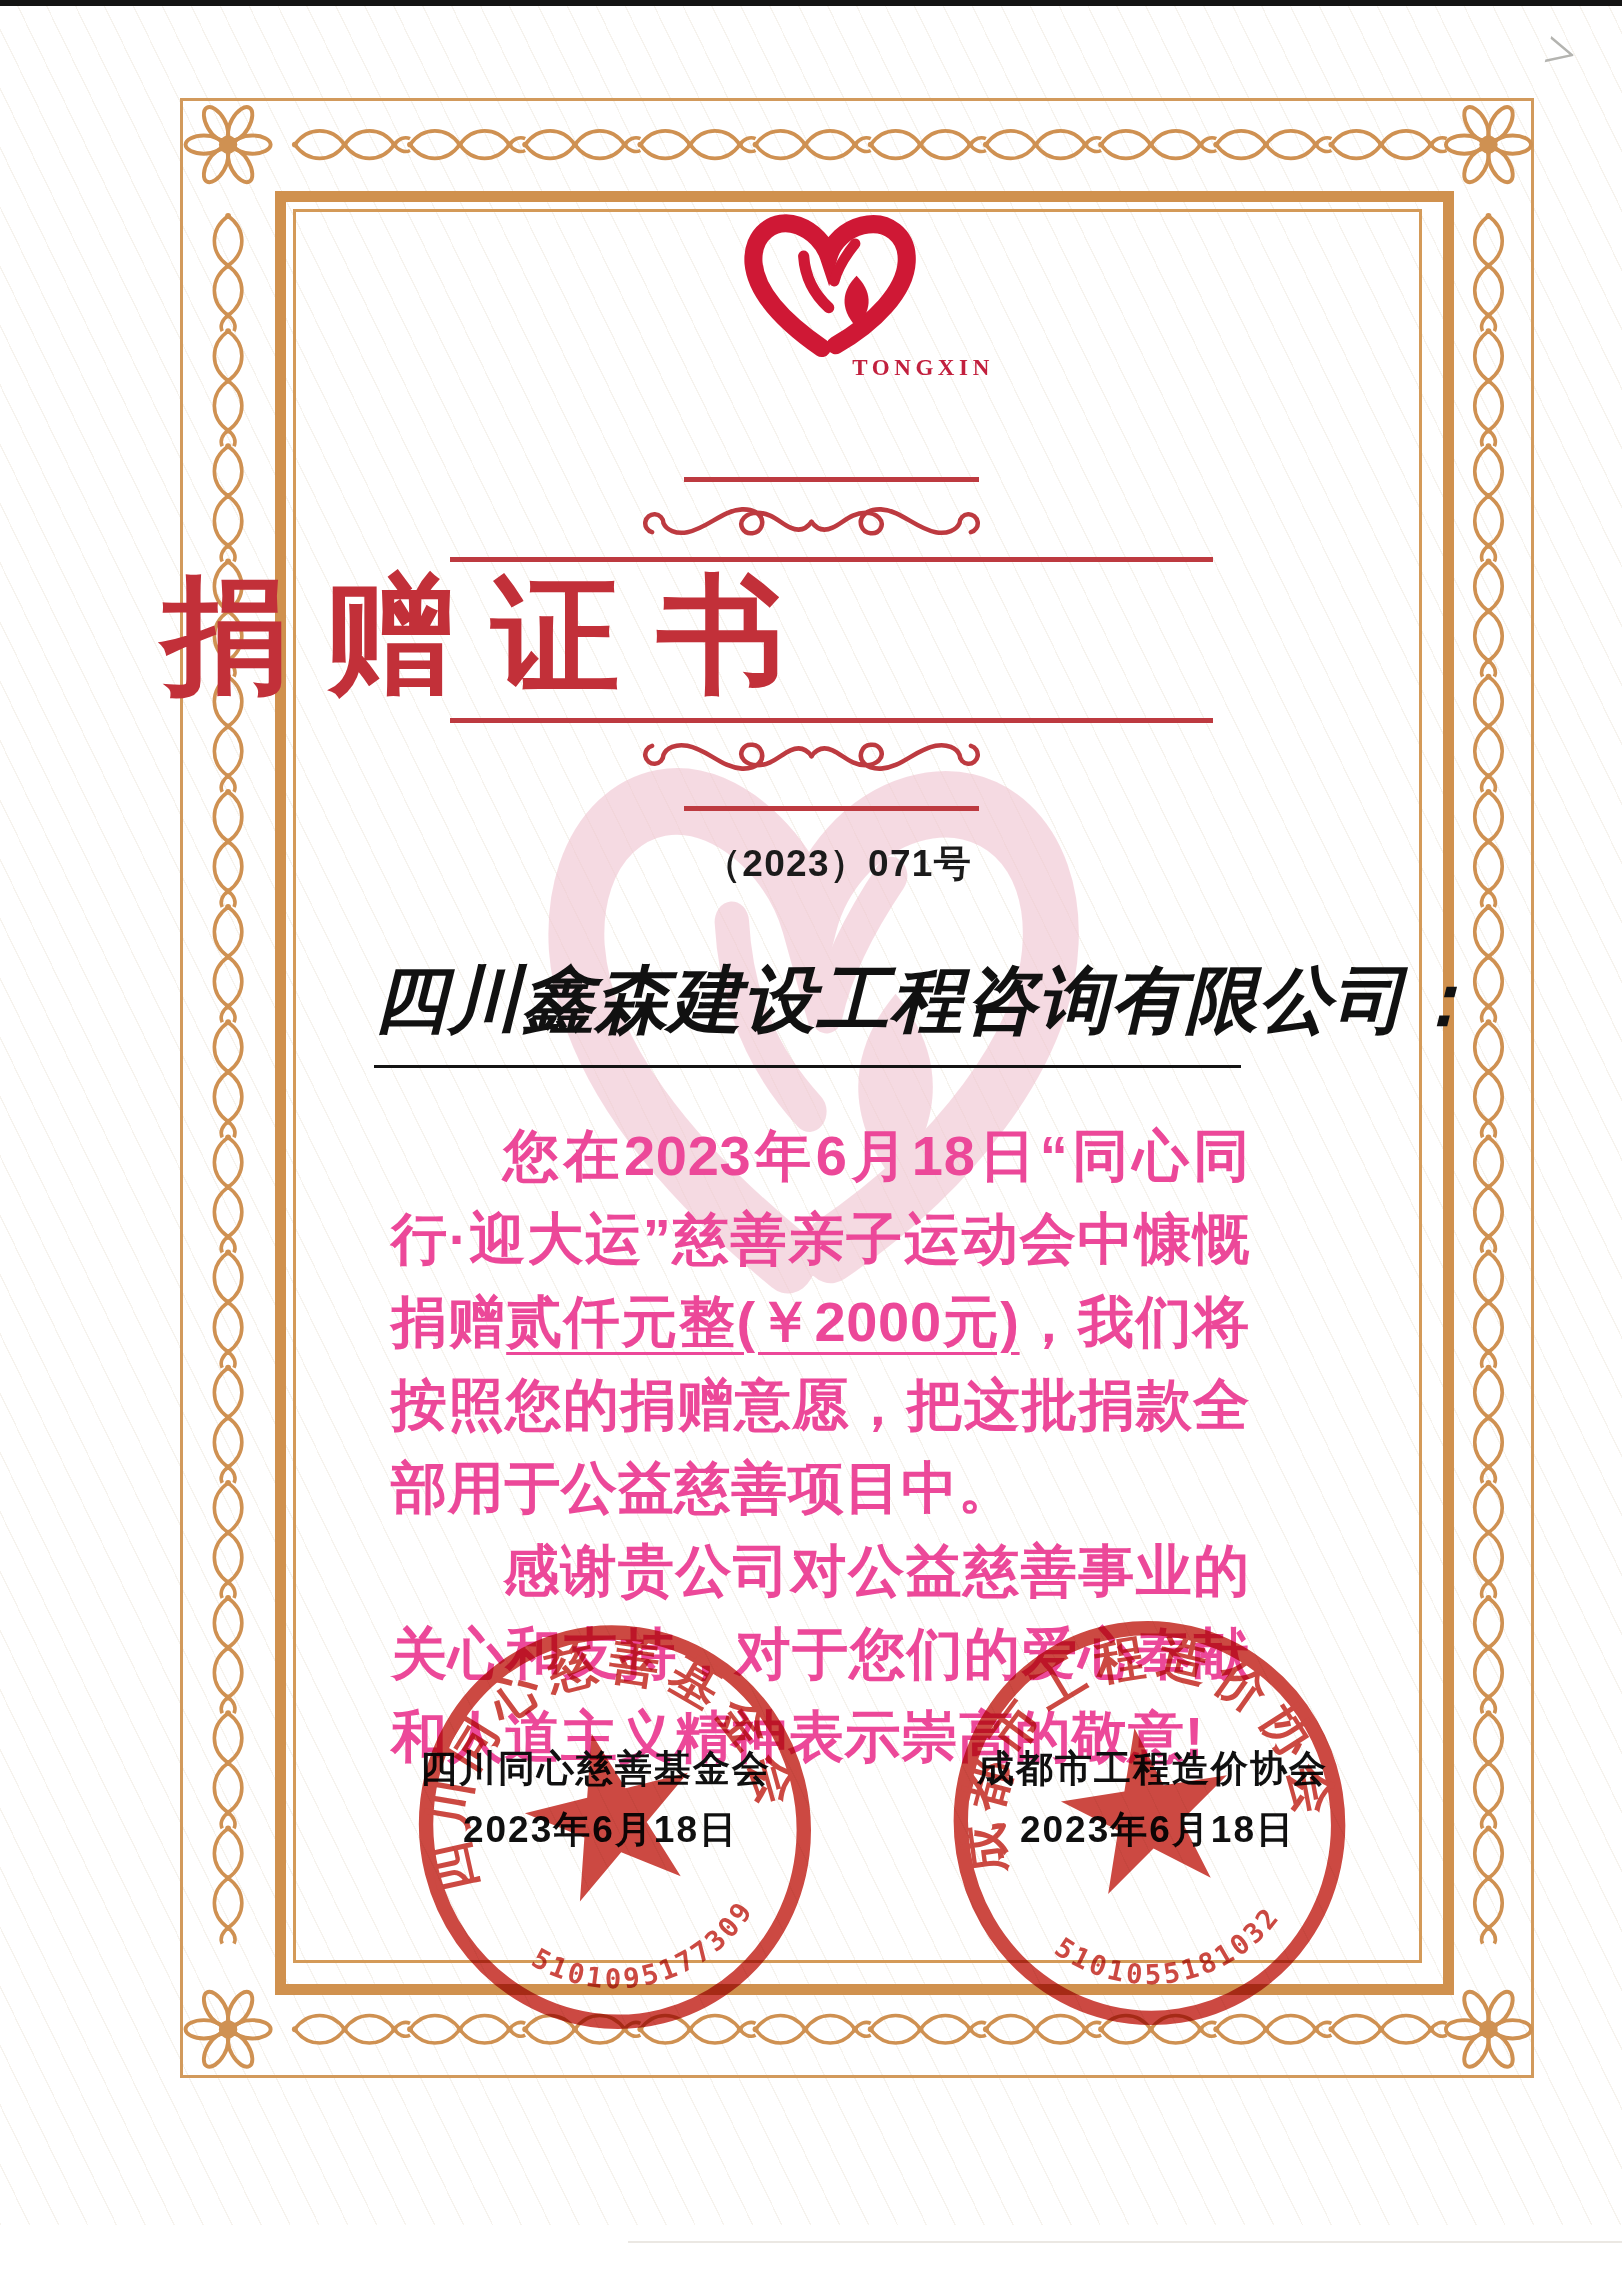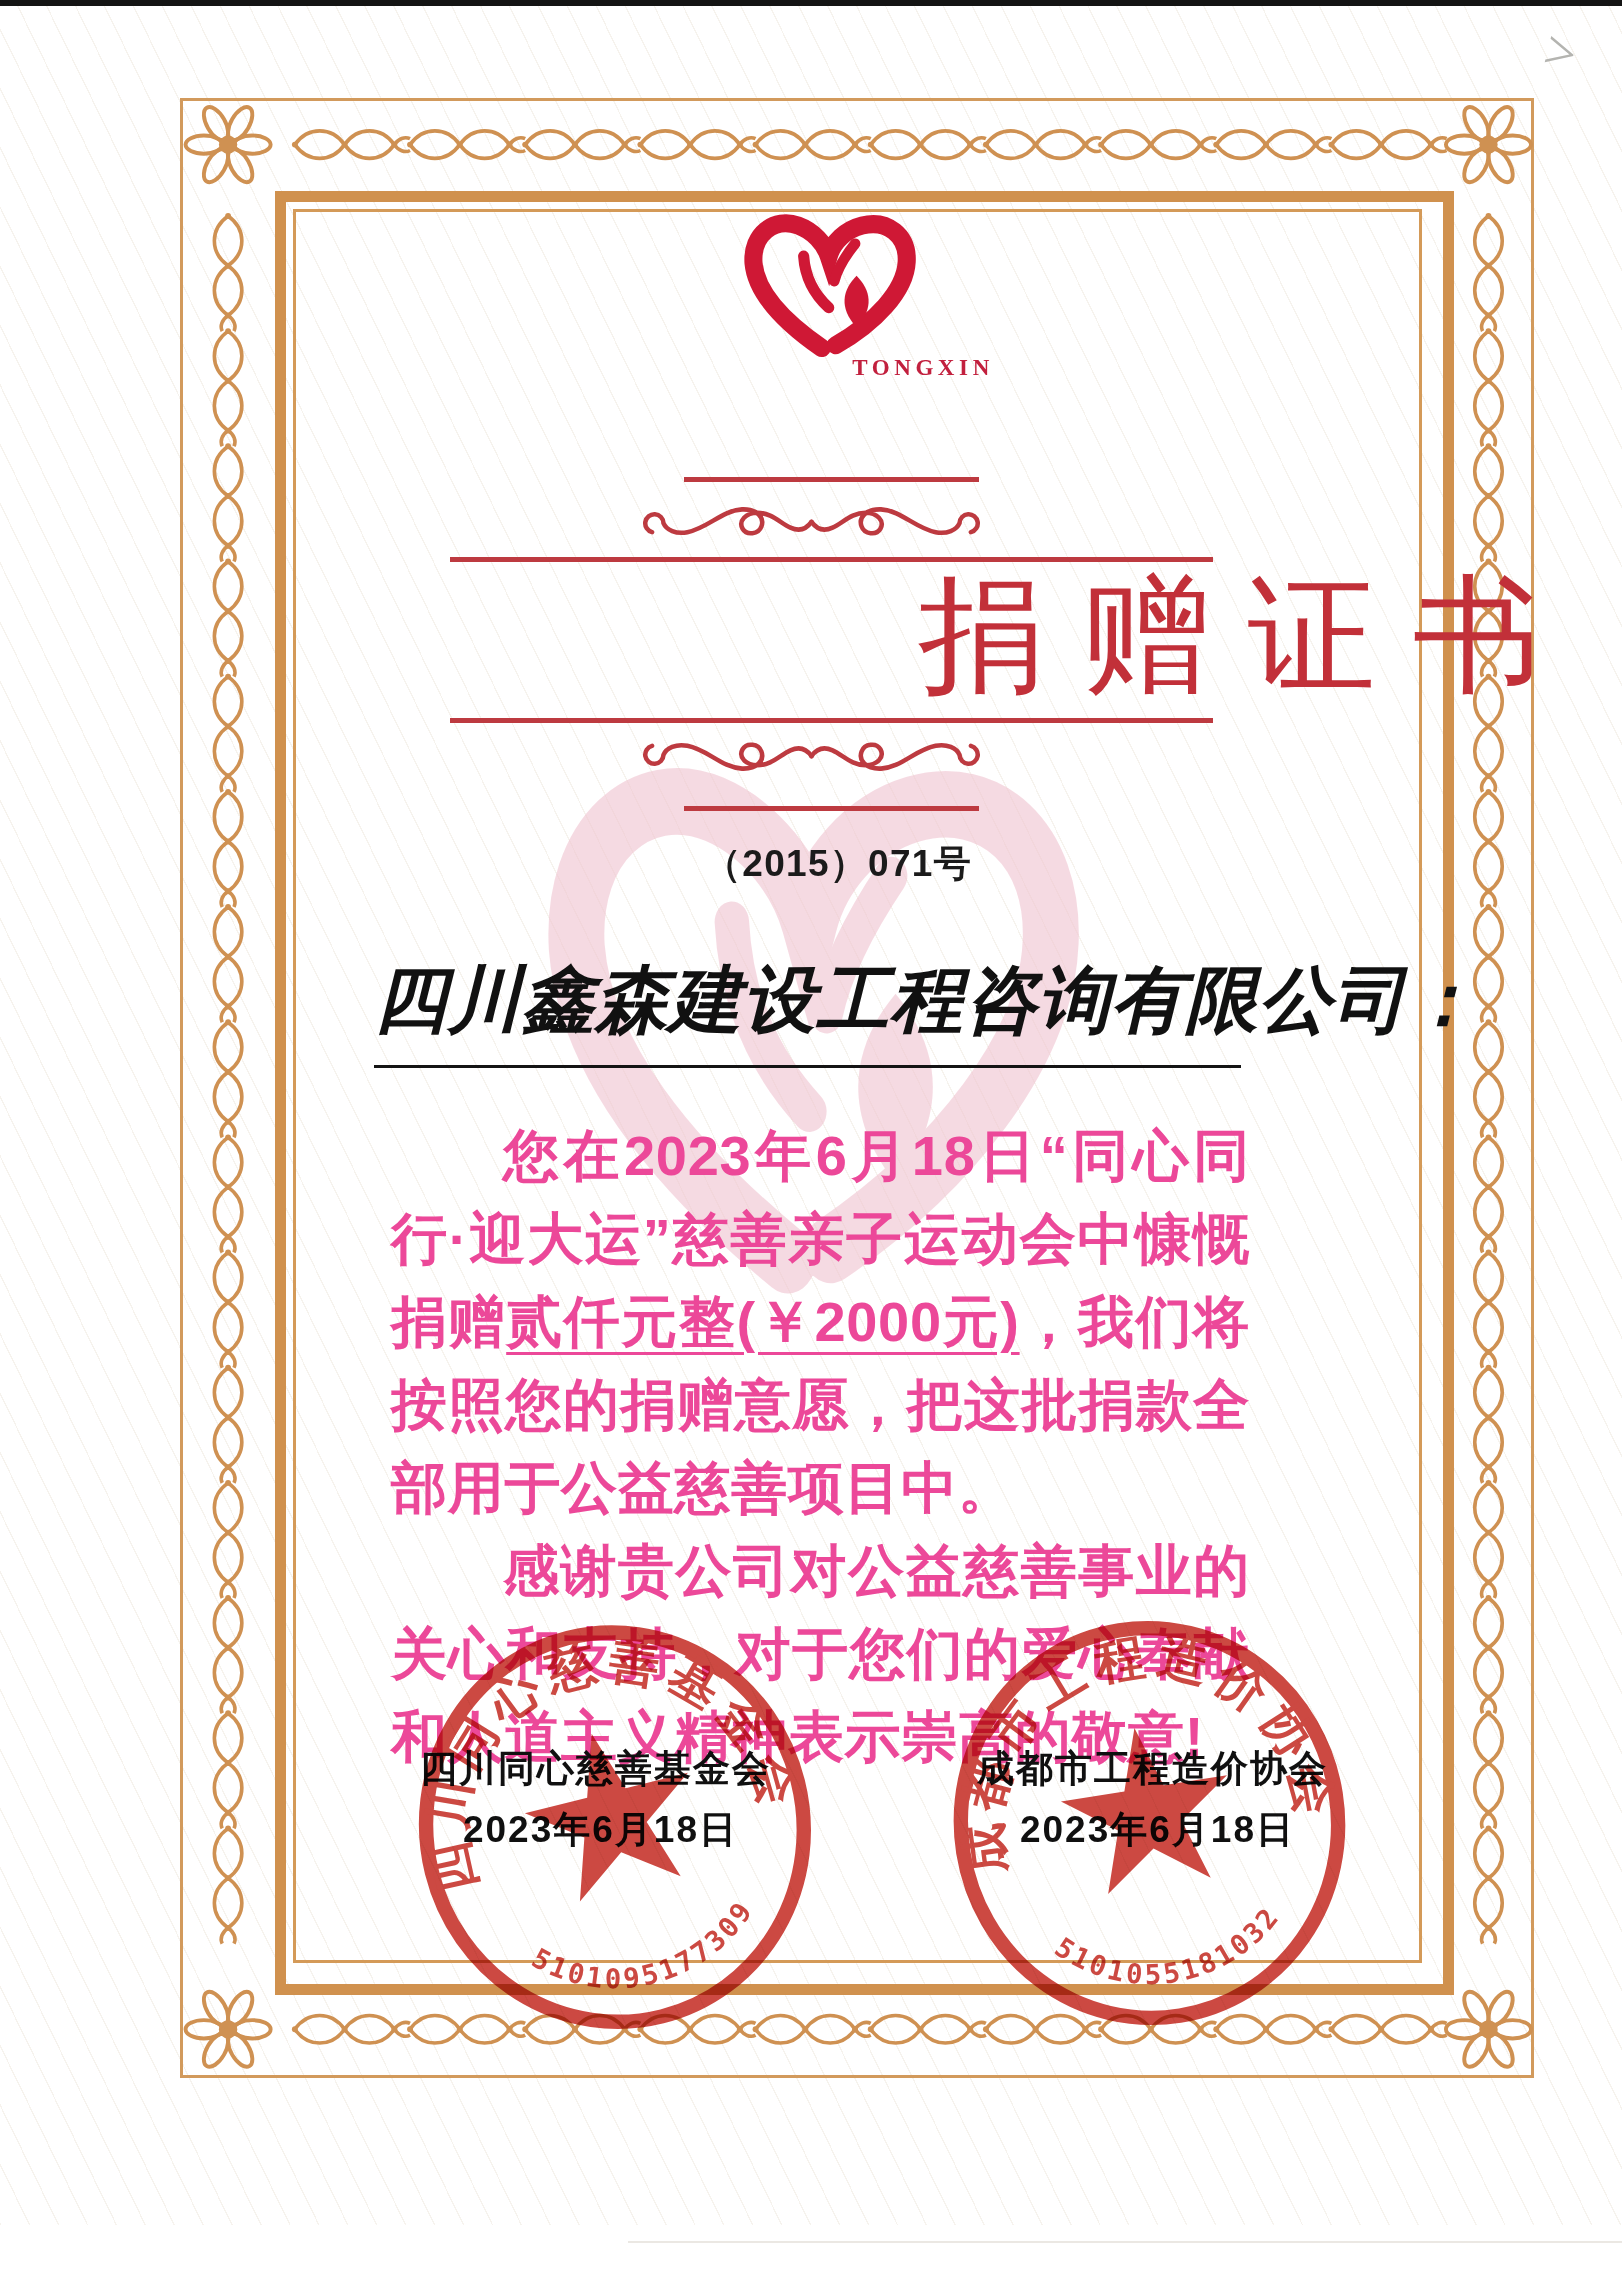--- a/index.html
+++ b/index.html
@@ -31,22 +31,22 @@
 
   
   .redline{position:absolute;background:#bd3a40;height:4.6px;}
   .rl-short-top{left:684px;top:477px;width:295px;}
   .rl-long-1{left:450px;top:557px;width:763px;}
   .rl-long-2{left:450px;top:718px;width:763px;}
   .rl-short-bot{left:684px;top:806px;width:295px;}
   .flourish{position:absolute;color:#bd3a40;}
   .flourish-top{left:635px;top:484px;}
   .flourish-bottom{left:635px;top:725px;transform:scaleY(-1);}
-  .cert-title{position:absolute;left:105px;top:571px;width:1453px;text-align:right;
-        font-family:"Liberation Serif",serif;font-weight:400;font-size:128px;line-height:131px;
+  .cert-title{position:absolute;left:105px;top:571px;width:1453px;text-align:left;
+        font-family:"Liberation Serif",serif;font-weight:700;font-size:128px;line-height:131px;
         color:#c23039;letter-spacing:37px;padding-left:37px;box-sizing:border-box;
         transform:translateX(19.6px);}
 
   .cert-no{position:absolute;left:105px;top:839px;width:1453px;text-align:center;
         transform:translateX(6.5px);font-size:37px;font-weight:bold;color:#1b1b1b;letter-spacing:1.3px;}
 
   
   .watermark{position:absolute;left:538px;top:694px;color:#f0c3d0;opacity:0.6;}
 
   
@@ -179,21 +179,21 @@
 
   <div class="cert-title">捐赠证书</div>
 
   <div class="redline rl-long-2"></div>
   <svg class="flourish flourish-bottom" width="353" height="69" viewBox="0 0 620 120">
     <use href="#flo-half"></use>
     <use href="#flo-half" transform="translate(620,0) scale(-1,1)"></use>
   </svg>
   <div class="redline rl-short-bot"></div>
 
-  <div class="cert-no">（2015）071号</div>
+  <div class="cert-no">（2023）071号</div>
 
   <div class="recipient">四川鑫森建设工程咨询有限公司：</div>
 
   <div class="body-text">
     <p><span>您在2023年6月18日“同心同行·迎大运”慈善亲子运动会中慷慨捐赠</span><span class="amount-underline">贰仟元整(￥2000元)</span><span>，我们将按照您的捐赠意愿，把这批捐款全部用于公益慈善项目中。</span></p>
     <p>感谢贵公司对公益慈善事业的关心和支持，对于您们的爱心奉献和人道主义精神表示崇高的敬意!</p>
   </div>
 
   <div class="sig sig-left-org">四川同心慈善基金会</div>
   <div class="sig sig-left-date">2023年6月18日</div>

